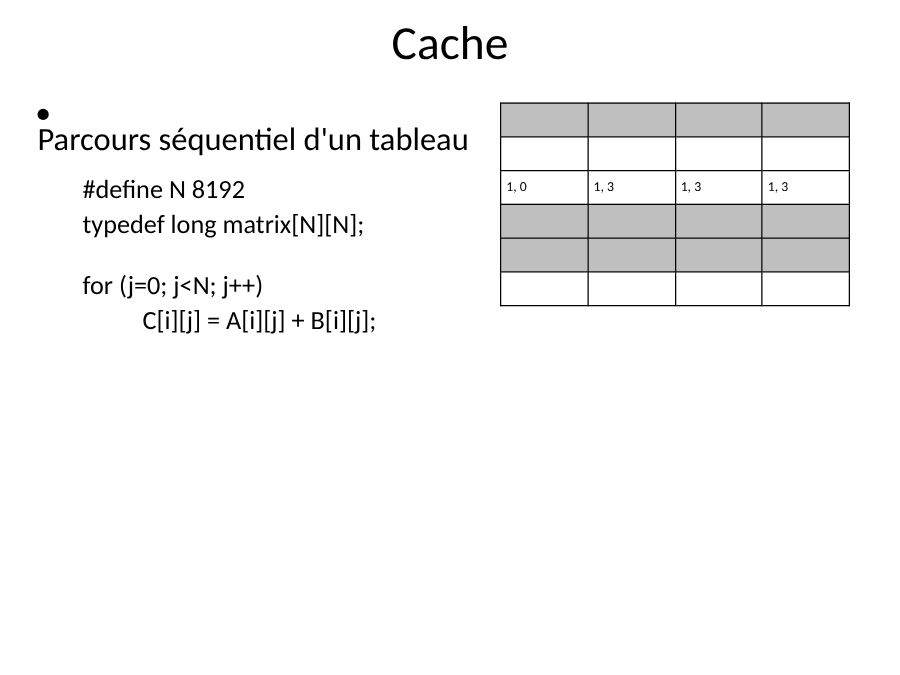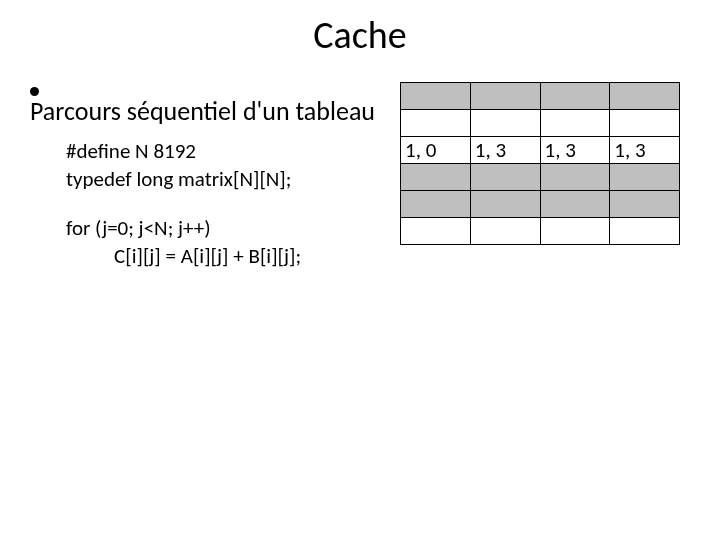--- a/index.html
+++ b/index.html
@@ -69,21 +69,21 @@
   .u { }
 
   table.matrix {
     border-collapse: collapse;
     width: 280px;
   }
   table.matrix td {
     border: 1.5px solid #000;
     height: 27px;
     width: 70px;
-    font-size: 21px;
+    font-size: 11px;
     padding: 0 4px;
     vertical-align: middle;
     box-sizing: border-box;
   }
   .shaded { background: #bfbfbf; }
 </style>
 </head>
 <body>
 
 <div class="slide">

